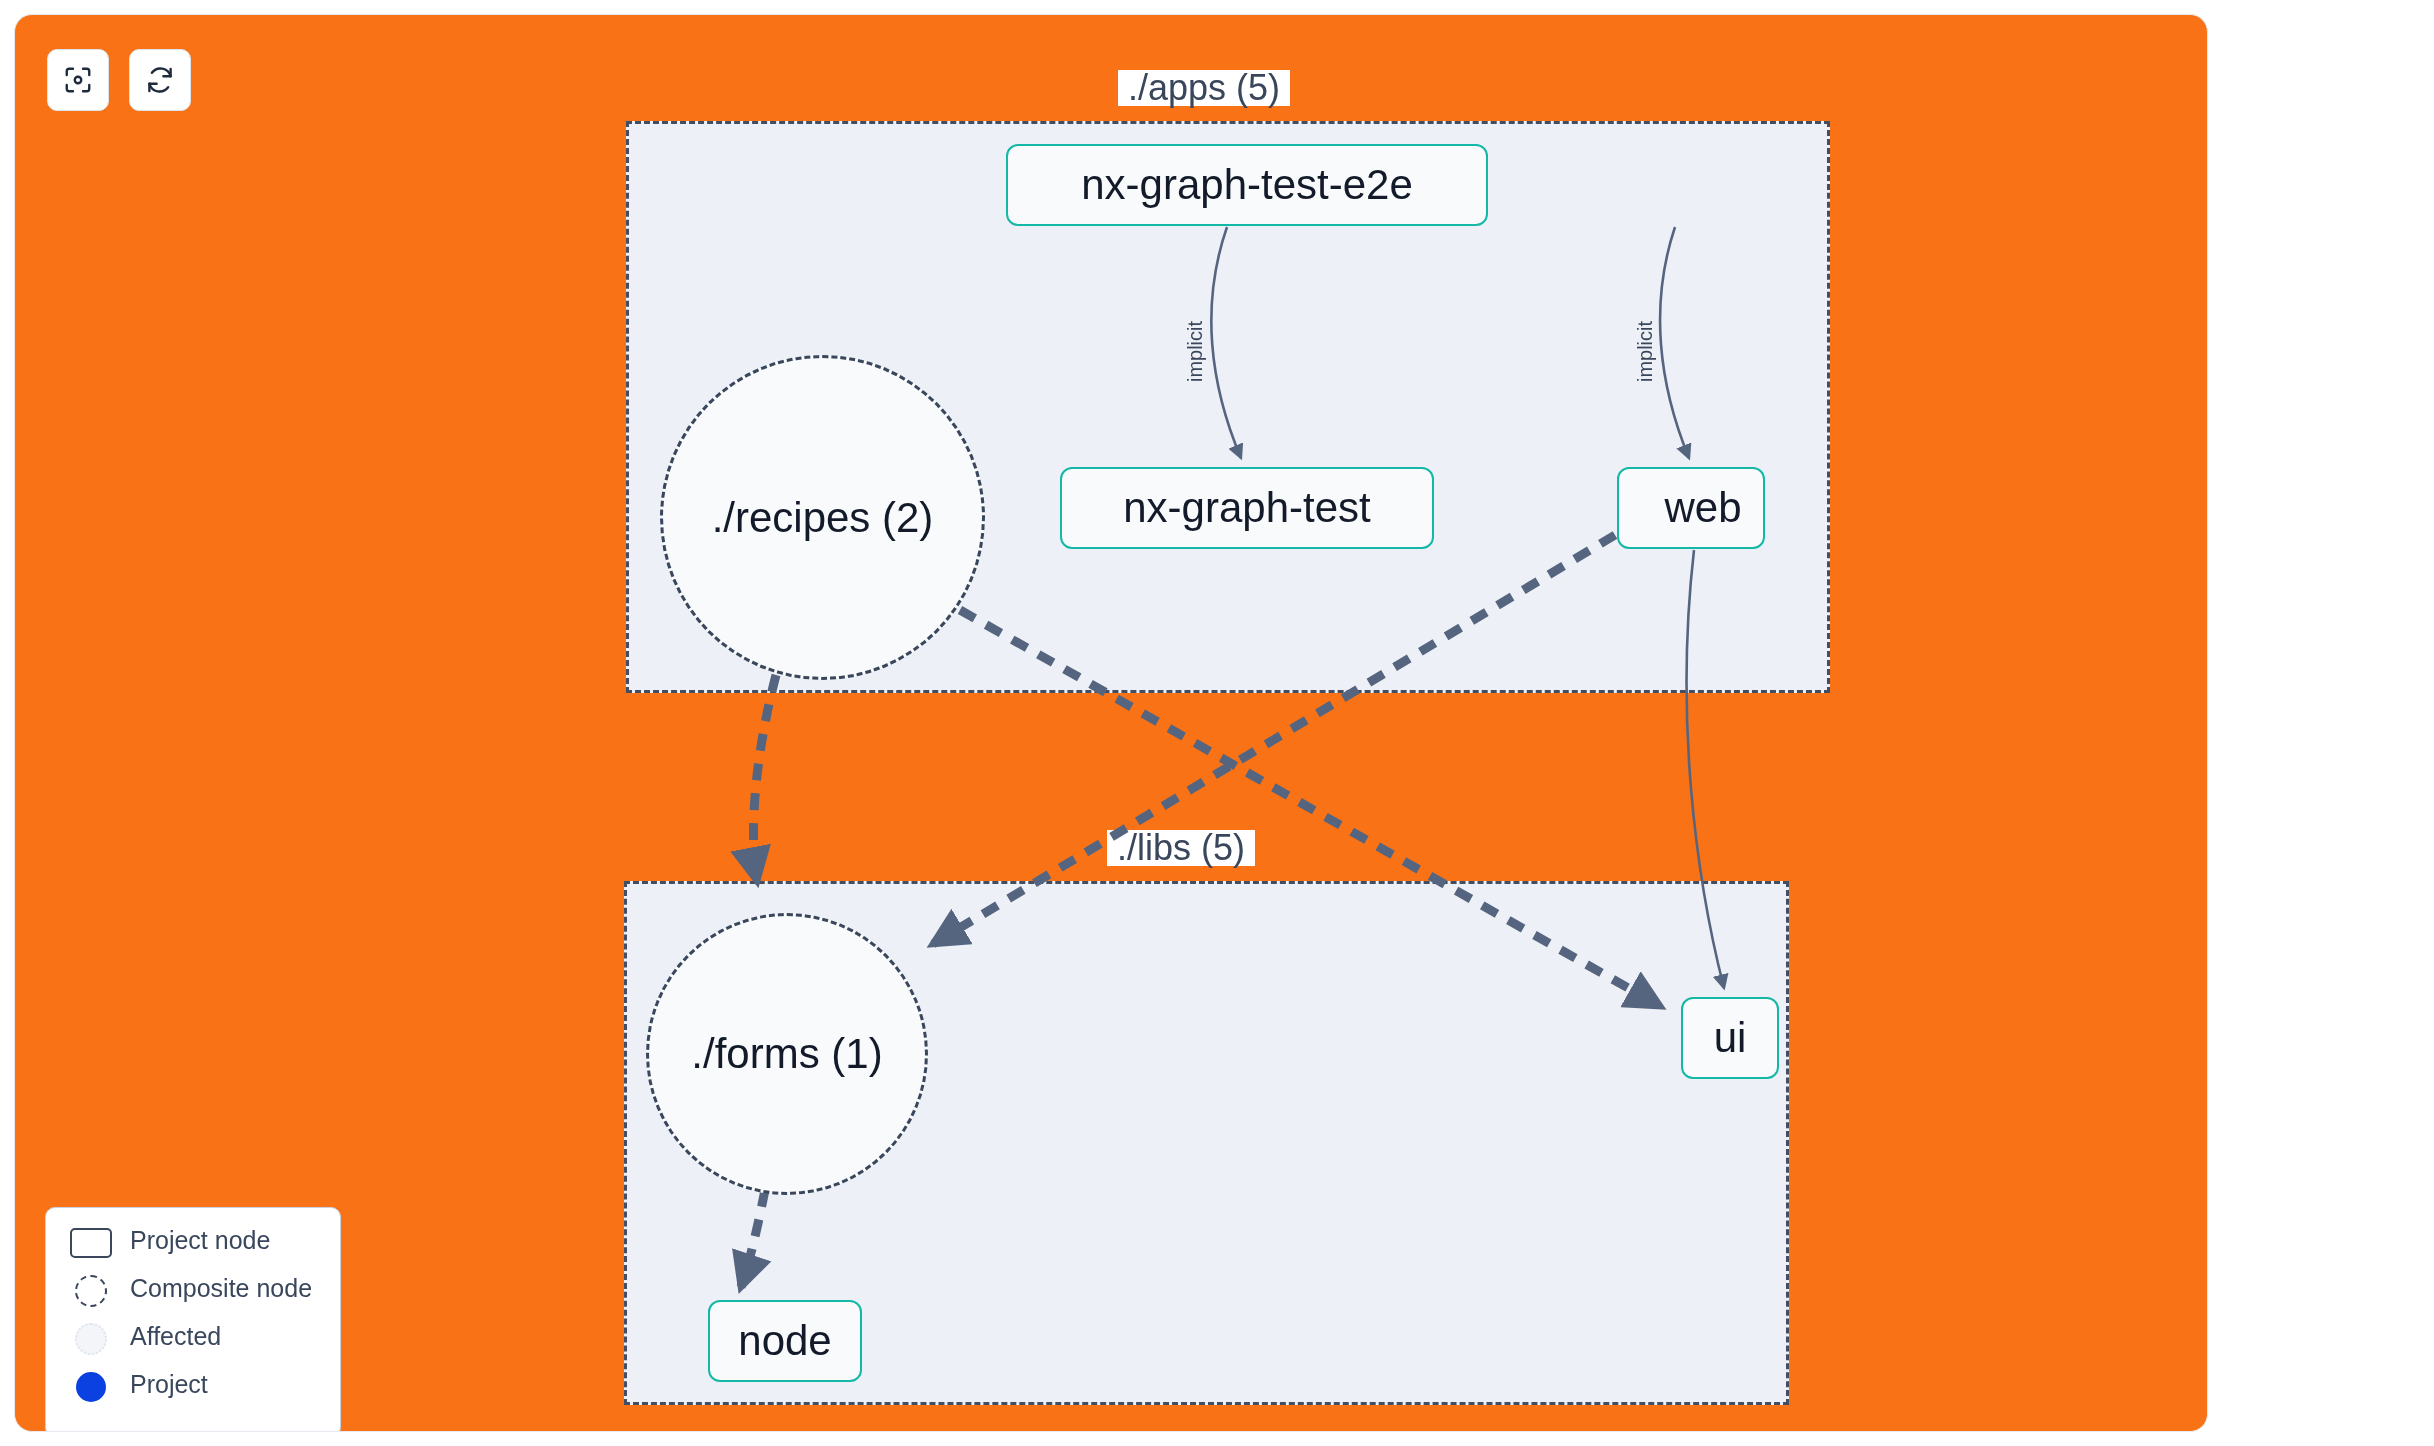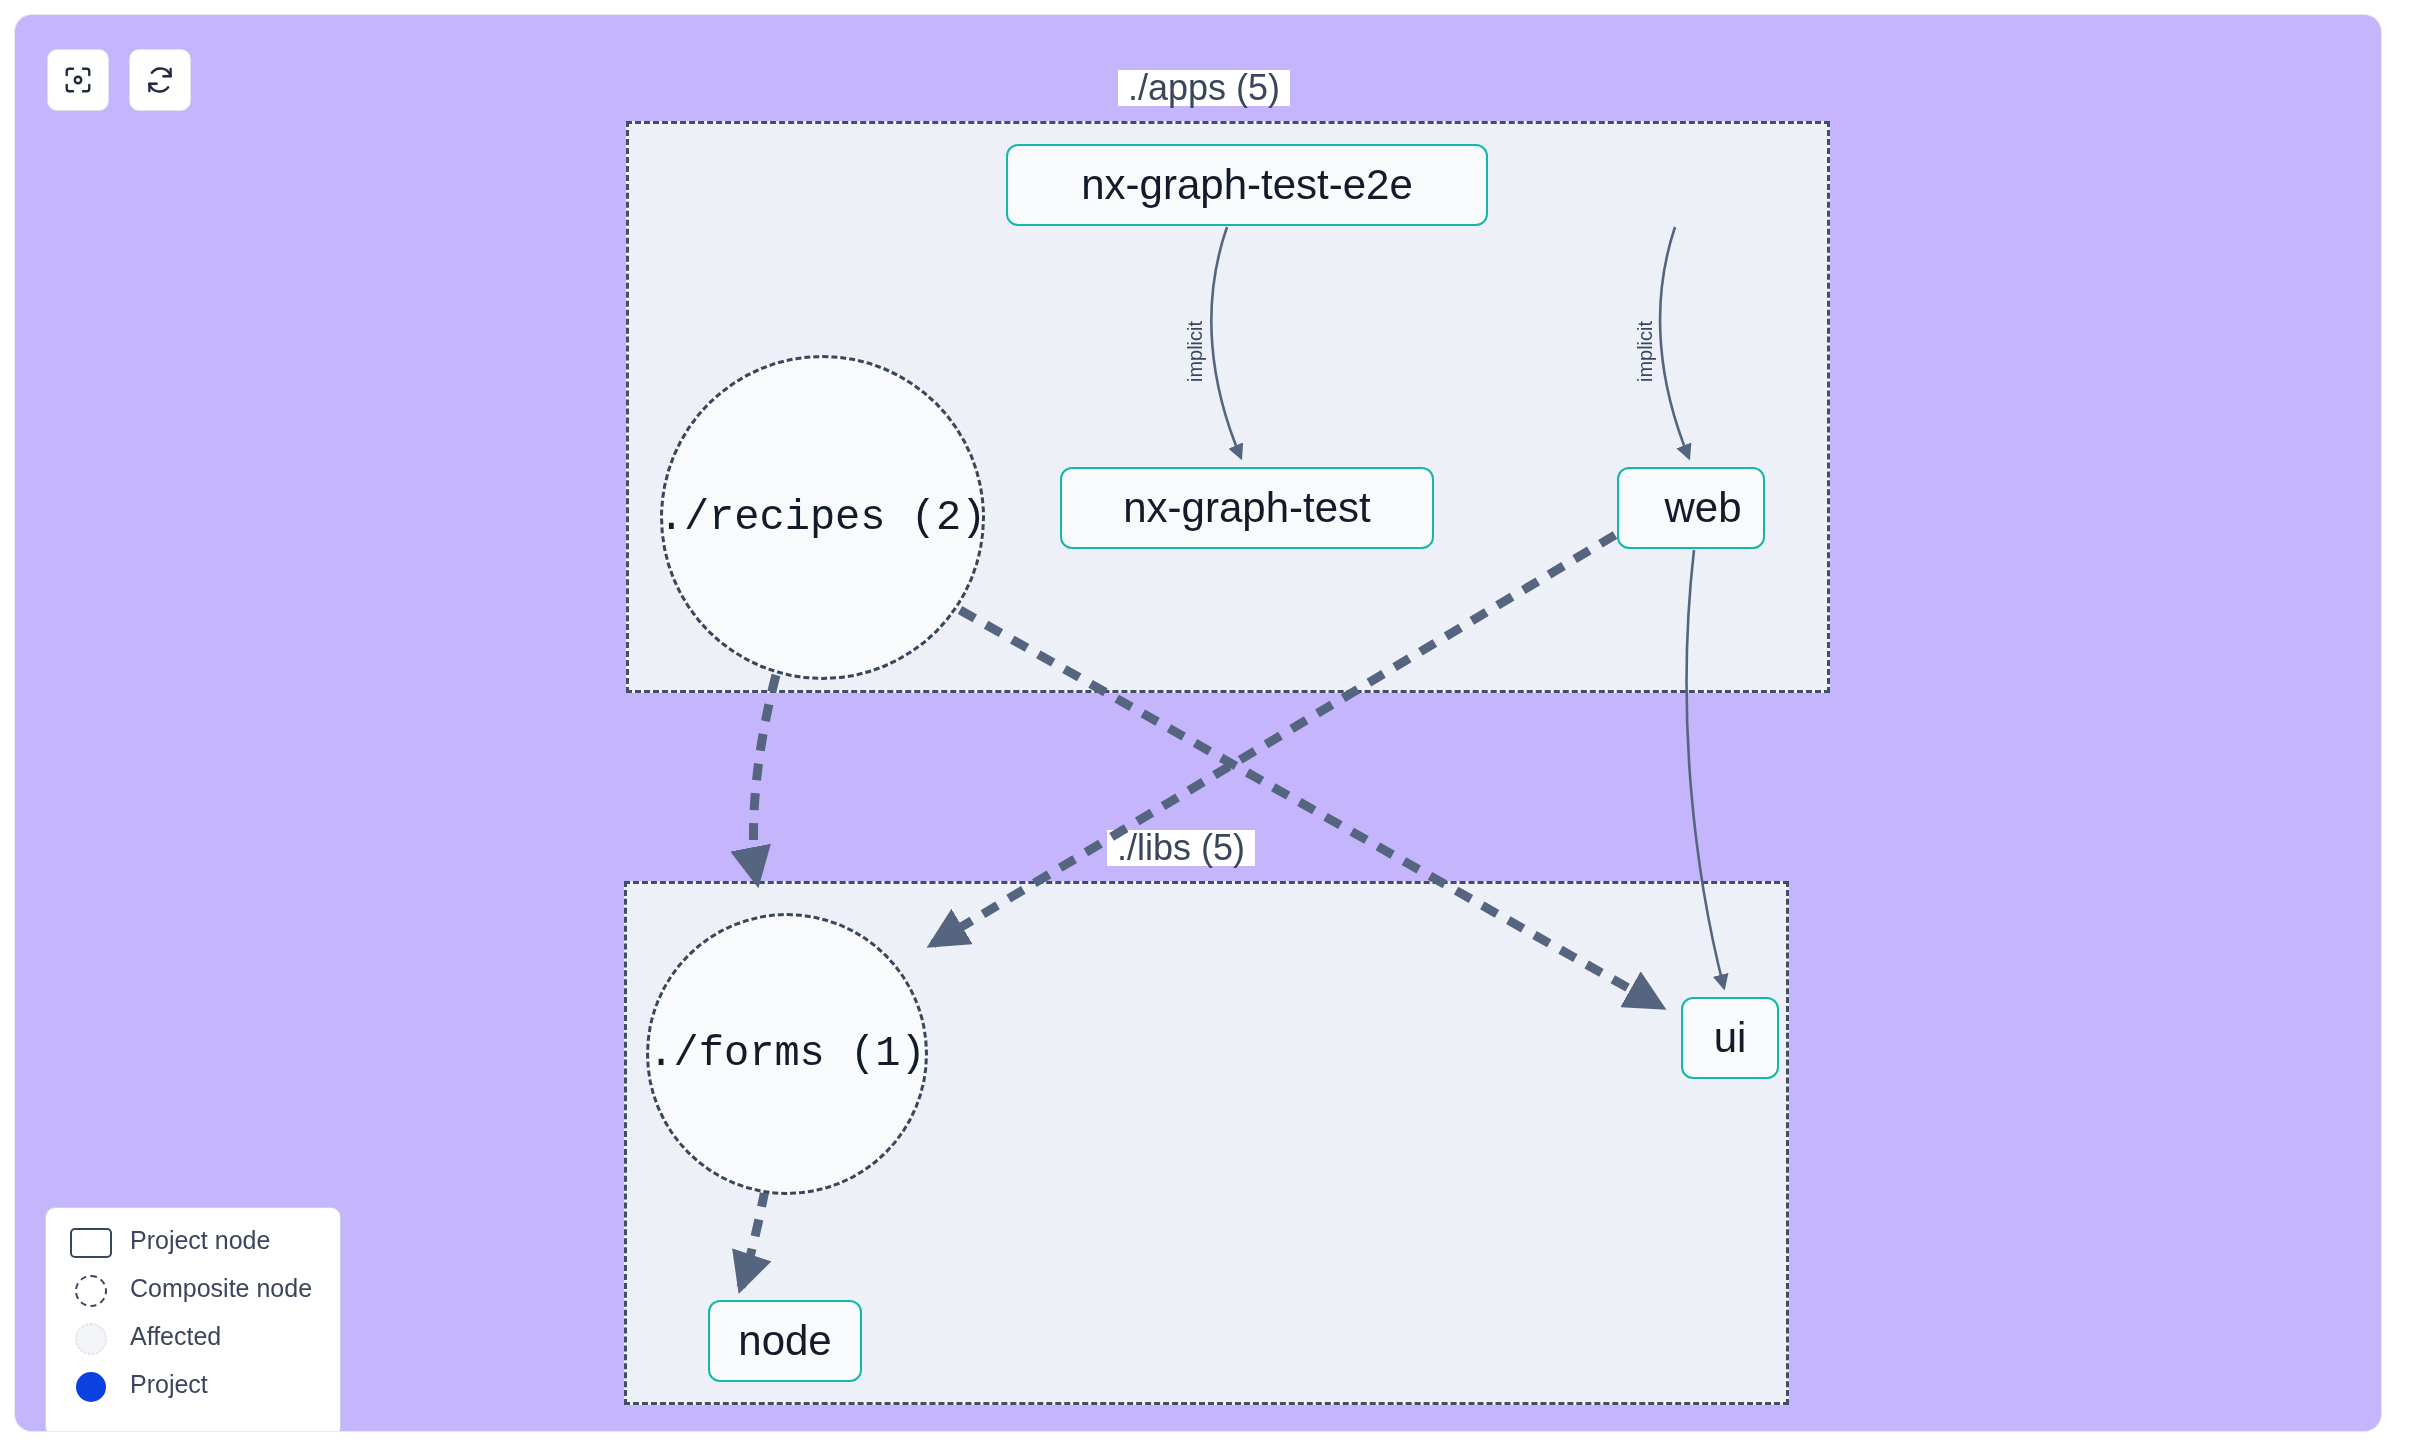--- a/index.html
+++ b/index.html
@@ -9,23 +9,23 @@
     width: 2434px;
     height: 1446px;
     overflow: hidden;
     font-family: "Liberation Sans", sans-serif;
   }
 
   #app-frame {
     position: absolute;
     left: 14px;
     top: 14px;
-    width: 2368px;
+    width: 2194px;
     height: 1418px;
-    background: #c4b5fd;
+    background: #f97316;
     border: 1px solid #e6eaf0;
     border-radius: 18px;
     box-sizing: border-box;
     overflow: hidden;
   }
 
   
   #toolbar {
     position: absolute;
     left: 32px;
@@ -136,21 +136,20 @@
     border-radius: 50%;
     display: flex;
     align-items: center;
     justify-content: center;
     box-sizing: border-box;
     color: #131a29;
     font-size: 42px;
     z-index: 20;
     cursor: pointer;
     white-space: nowrap;
-    font-family: Liberation Mono, monospace;
   }
   #node-recipes { left: 645px; top: 340px;  width: 325px; height: 325px; }
   #node-forms   { left: 631px; top: 898px;  width: 282px; height: 282px; }
 
   
   .edge-label {
     position: absolute;
     font-size: 20px;
     color: #39465b;
     transform: rotate(-90deg);

